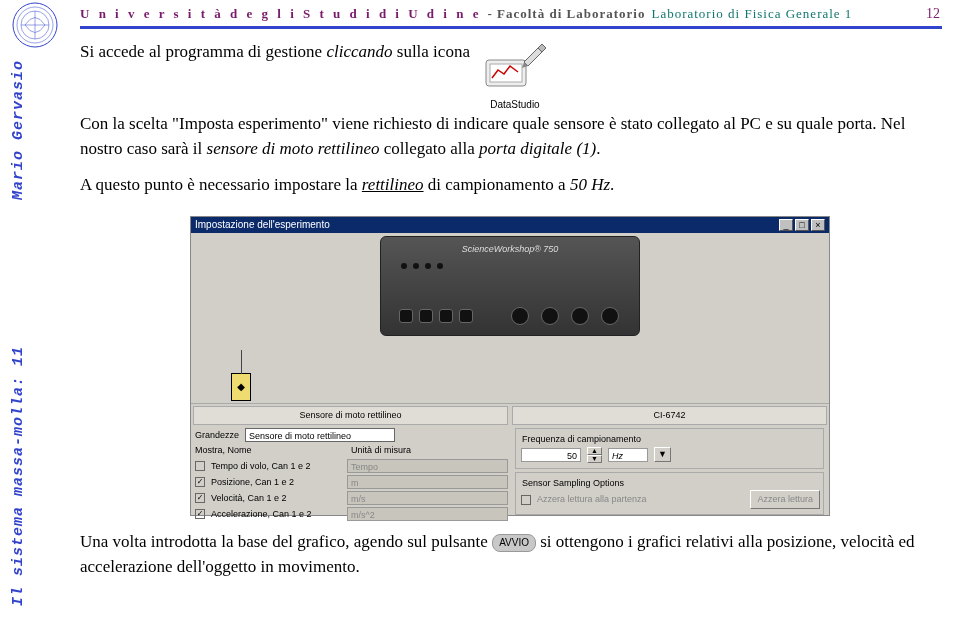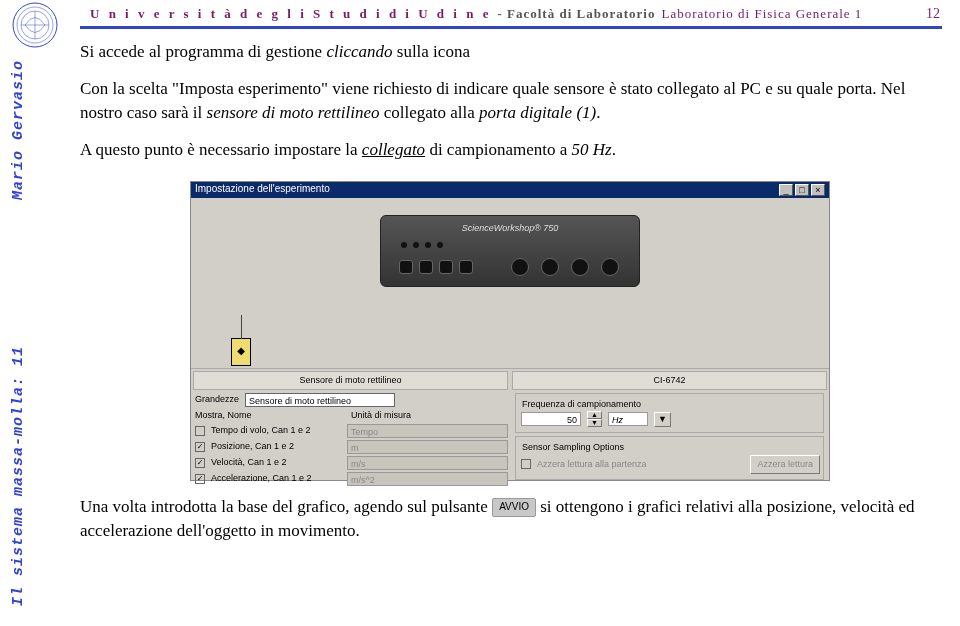--- a/index.html
+++ b/index.html
@@ -1,21 +1,21 @@
 <!DOCTYPE html>
 <html><head>
 <meta charset="utf-8">
 <style>
   * { box-sizing: border-box; margin: 0; padding: 0; }
   body { width: 960px; height: 626px; background: #fff; font-family: Georgia, "Times New Roman", serif; position: relative; overflow: hidden; }
 
   .header { position: absolute; top: 6px; left: 80px; right: 20px; display: flex; align-items: baseline; gap: 6px; font-size: 13px; }
-  .header .uni { color: #7a1a6a; font-weight: bold; letter-spacing: 3px; margin-left: 10px; }
+  .header .uni { color: #7a1a6a; font-weight: bold; letter-spacing: 3px; }
   .header .fac { color: #555; font-weight: bold; letter-spacing: 1px; }
-  .header .lab { color: #701a75; letter-spacing: 1px; }
+  .header .lab { color: #0f766e; letter-spacing: 1px; }
   .header .pn { color: #7a1a6a; position: absolute; right: 0; top: 0; font-size: 14px; }
 
   .hr-line { position: absolute; top: 26px; left: 80px; right: 18px; height: 3px; background: #3344cc; }
 
   .seal { position: absolute; top: 0; left: 10px; width: 50px; height: 50px; }
   .seal svg { width: 100%; height: 100%; }
 
   .sidebar-author { position: absolute; left: 10px; top: 60px; writing-mode: vertical-rl; transform: rotate(180deg); font-family: "Courier New", monospace; font-weight: bold; font-style: italic; color: #3344cc; font-size: 15px; letter-spacing: 1px; }
   .sidebar-title { position: absolute; left: 10px; bottom: 20px; writing-mode: vertical-rl; transform: rotate(180deg); font-family: "Courier New", monospace; font-weight: bold; font-style: italic; color: #3344cc; font-size: 15px; letter-spacing: 1px; }
 
@@ -31,42 +31,42 @@
 
   .screenshot { margin: 6px 0 14px 0; width: 640px; height: 300px; position: relative; background: #d2cfc9; border: 1px solid #888; font-family: Tahoma, Arial, sans-serif; font-size: 10px; color: #000; }
   .titlebar { background: #0a2a6a; color: #fff; height: 16px; display: flex; align-items: center; padding: 0 4px; font-size: 10px; }
   .titlebar .spacer { flex: 1; }
   .titlebar .winbtn { width: 14px; height: 12px; background: #c0c0c0; border: 1px solid #fff; border-right-color: #555; border-bottom-color: #555; margin-left: 2px; text-align: center; line-height: 10px; font-family: Arial; font-size: 9px; color: #000; }
 
   .toolbar { background: #d2cfc9; border-bottom: 1px solid #aaa; display: flex; font-size: 9px; }
   .toolbtn { padding: 4px 6px; border-right: 1px solid #bbb; white-space: nowrap; }
 
   .device-area { height: 106px; background: #d2cfc9; display: flex; align-items: center; justify-content: center; }
-  .device { width: 260px; height: 72px; background: linear-gradient(#555,#333); border: 1px solid #222; border-radius: 6px; position: relative; text-align: right; }
+  .device { width: 260px; height: 100px; background: linear-gradient(#555,#333); border: 1px solid #222; border-radius: 6px; position: relative; text-align: right; }
   .device .label { position: absolute; top: 6px; left: 50%; transform: translateX(-50%); color: #ddd; font-size: 9px; font-style: italic; }
   .device .port { width: 14px; height: 14px; background: #111; border: 1px solid #666; border-radius: 3px; position: absolute; bottom: 12px; }
   .device .port.big { width: 18px; height: 18px; border-radius: 50%; bottom: 10px; }
   .device .led { width: 6px; height: 6px; background: #111; border-radius: 50%; position: absolute; top: 26px; }
 
   .port-sel { position: absolute; left: 40px; top: 156px; width: 20px; height: 28px; background: #eedc70; border: 1px solid #000; display: flex; align-items: center; justify-content: center; }
   .port-sel::after { content: ""; position: absolute; top: -24px; left: 50%; width: 0; border-left: 1px solid #444; height: 24px; }
 
   .panels { position: absolute; left: 0; right: 0; bottom: 0; top: 186px; display: flex; }
   .panel { flex: 1; border-top: 1px solid #aaa; padding: 2px; }
   .panel .ph { background: #e0ddd6; border: 1px solid #aaa; padding: 2px 4px; margin-bottom: 3px; font-size: 9px; }
   .panel .row { display: flex; align-items: center; gap: 6px; margin: 0 0 2px 2px; font-size: 9px; }
   .panel .field { flex: 1; background: #fff; border: 1px solid #999; padding: 1px 3px; color: #888; font-size: 9px; height: 14px; }
   .panel .field.dark { background: #c8c5bd; }
   .panel .cb { width: 10px; height: 10px; border: 1px solid #666; display: inline-flex; align-items: center; justify-content: center; font-size: 8px; }
   .panel .grp { border: 1px solid #aaa; margin: 3px; padding: 3px; }
   .panel .grp-title { font-size: 9px; margin-top: -9px; background: #d2cfc9; display: inline-block; padding: 0 3px; }
   .panel .btn { background: #d2cfc9; border: 1px solid #fff; border-right-color: #777; border-bottom-color: #777; padding: 2px 6px; font-size: 9px; }
 
   .footer-p { font-size: 17px; line-height: 1.45; }
-  .avvio { display: inline-block; background: #c8c8c8; border: 1px solid #999; border-radius: 2px; font-family: Arial, sans-serif; font-size: 10px; padding: 1px 6px; vertical-align: middle; }
+  .avvio { display: inline-block; background: #c8c8c8; border: 1px solid #999; border-radius: 8px; font-family: Arial, sans-serif; font-size: 10px; padding: 1px 6px; vertical-align: middle; }
 </style>
 </head>
 <body>
 
 <div class="seal">
   <svg viewBox="0 0 50 50">
     <circle cx="25" cy="25" r="22" fill="none" stroke="#3344cc" stroke-width="1"></circle>
     <circle cx="25" cy="25" r="18" fill="none" stroke="#3344cc" stroke-width="0.5"></circle>
     <g stroke="#3344cc" stroke-width="0.5" fill="none">
       <circle cx="25" cy="25" r="14"></circle>
@@ -86,28 +86,43 @@
 
 <div class="sidebar-author">Mario Gervasio</div>
 <div class="sidebar-title">Il sistema massa-molla: 11</div>
 
 <div class="content">
 
   <div class="p1">
     <p>
       <span>Si accede al programma di gestione </span><span class="it">cliccando</span><span> sulla icona</span>
     </p>
+    <div style="text-align:center">
+      <div class="ds-icon">
+        <svg viewBox="0 0 70 50">
+          <rect x="6" y="20" width="40" height="26" rx="3" fill="#eee" stroke="#888"></rect>
+          <rect x="10" y="24" width="32" height="18" fill="#fff" stroke="#aaa"></rect>
+          <polyline points="12,38 18,30 24,34 30,26 38,32" fill="none" stroke="#c00" stroke-width="1.5"></polyline>
+          <g transform="translate(44,4)">
+            <path d="M0 18 L14 4 L18 8 L4 22 Z" fill="#ddd" stroke="#666"></path>
+            <path d="M14 4 L18 0 L22 4 L18 8 Z" fill="#bbb" stroke="#666"></path>
+            <path d="M0 18 L-2 24 L4 22 Z" fill="#888"></path>
+          </g>
+        </svg>
+      </div>
+      <div class="ds-caption">DataStudio</div>
+    </div>
   </div>
 
   <p>
     <span>Con la scelta "Imposta esperimento" viene richiesto di indicare quale sensore è stato collegato al PC e su quale porta. Nel nostro caso sarà il </span><span class="it">sensore di moto rettilineo</span><span> collegato alla </span><span class="it">porta digitale (1)</span><span>.</span>
   </p>
 
   <p>
-    <span>A questo punto è necessario impostare la </span><span class="it" style="text-decoration:underline">collegato</span><span> di campionamento a </span><span class="it">50 Hz</span><span>.</span>
+    <span>A questo punto è necessario impostare la </span><span class="it" style="text-decoration:underline">rettilineo</span><span> di campionamento a </span><span class="it">50 Hz</span><span>.</span>
   </p>
 
   <div style="display:flex; justify-content:center;">
   <div class="screenshot">
     <div class="titlebar">
       <span>Impostazione dell'esperimento</span>
       <span class="spacer"></span>
       <span class="winbtn">_</span>
       <span class="winbtn">□</span>
       <span class="winbtn">×</span>

